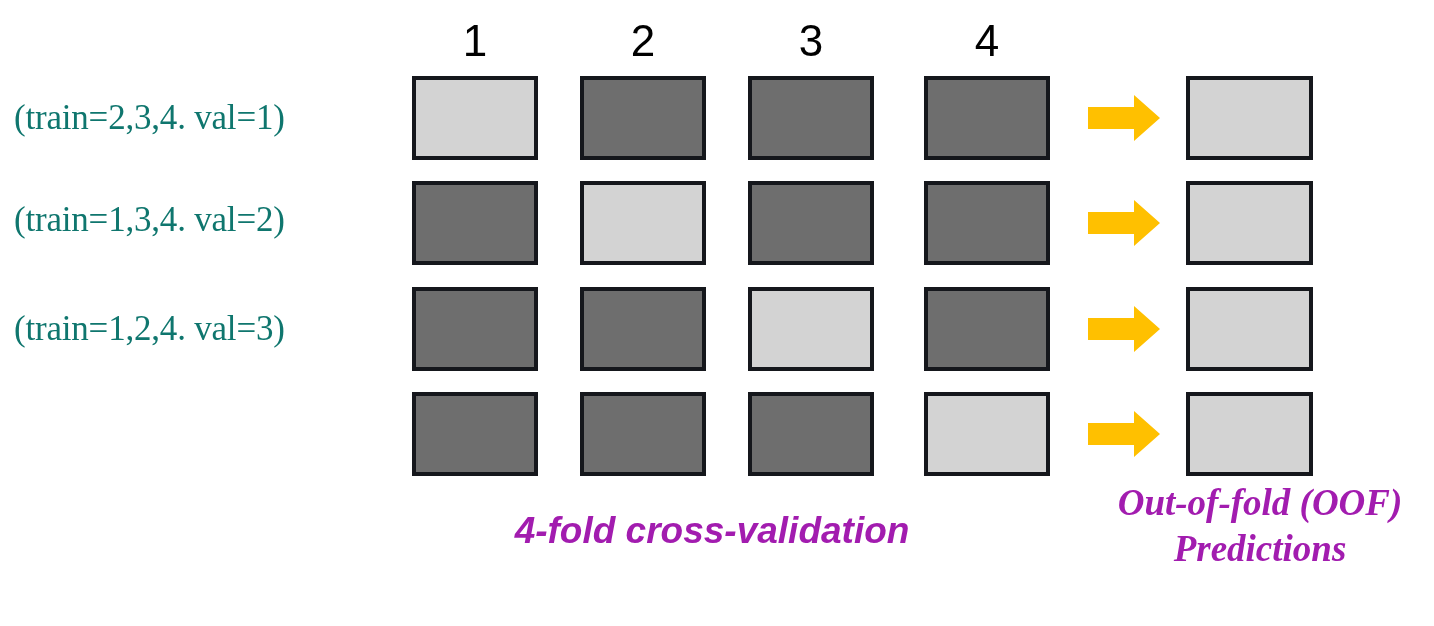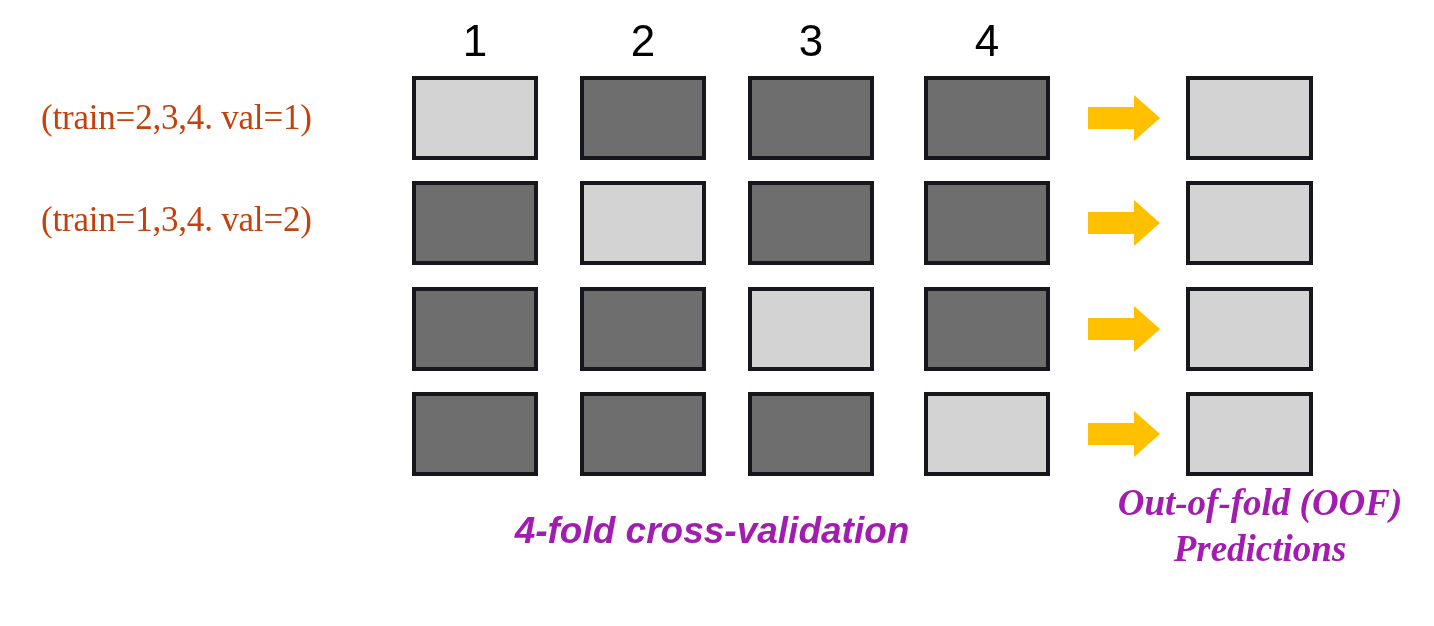--- a/index.html
+++ b/index.html
@@ -42,24 +42,23 @@
     position: absolute;
     left: 14px;
     width: 388px;
     height: 84px;
     display: flex;
     align-items: center;
     justify-content: flex-start;
     font-family: "Liberation Serif", serif;
     font-size: 35px;
     line-height: 40px;
-    color: #c2410c;
+    color: #0f766e;
     white-space: nowrap;
     letter-spacing: -0.2px;
-    margin-left: 27px;
   }
 
   
   .fold-box {
     position: absolute;
     width: 126px;
     height: 84px;
     box-sizing: border-box;
     border: 4px solid #15171c;
     background: #d3d3d3;
@@ -149,20 +148,21 @@
   <div class="fold-box val" style="left:580px; top:181px;"></div>
   <div class="fold-box train" style="left:748px; top:181px;"></div>
   <div class="fold-box train" style="left:924px; top:181px;"></div>
   <div class="arrow" style="left:1088px; top:200px;">
     <svg viewBox="0 0 72 46" xmlns="http://www.w3.org/2000/svg">
       <polygon points="0,12 46,12 46,0 72,23 46,46 46,34 0,34" fill="#ffc000"></polygon>
     </svg>
   </div>
   <div class="oof-box" style="left:1186px; top:181px;"></div>
 
+  <div class="row-label" style="top:287px;">(train=1,2,4. val=3)</div>
   <div class="fold-box train" style="left:412px; top:287px;"></div>
   <div class="fold-box train" style="left:580px; top:287px;"></div>
   <div class="fold-box val" style="left:748px; top:287px;"></div>
   <div class="fold-box train" style="left:924px; top:287px;"></div>
   <div class="arrow" style="left:1088px; top:306px;">
     <svg viewBox="0 0 72 46" xmlns="http://www.w3.org/2000/svg">
       <polygon points="0,12 46,12 46,0 72,23 46,46 46,34 0,34" fill="#ffc000"></polygon>
     </svg>
   </div>
   <div class="oof-box" style="left:1186px; top:287px;"></div>

